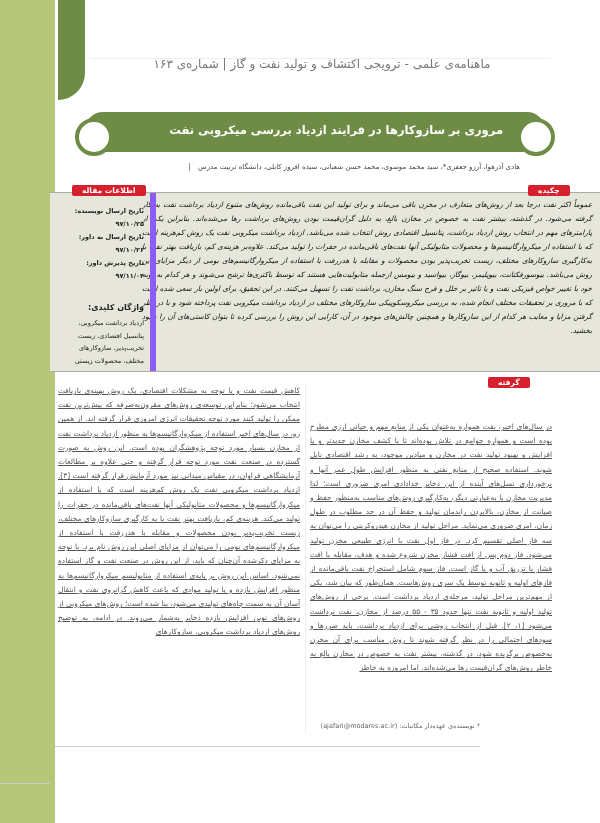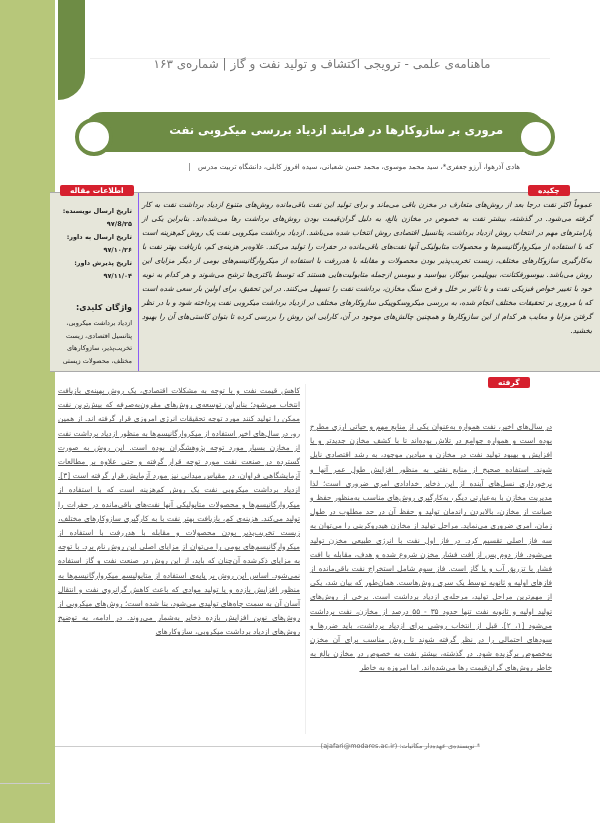--- a/index.html
+++ b/index.html
@@ -13,36 +13,36 @@
 
   .title-banner { position:absolute; left:85px; top:112px; width:460px; height:40px; background:#6e8c45; border-radius:18px; }
   .title-banner .orn-l, .title-banner .orn-r { position:absolute; top:6px; width:30px; height:30px; border-radius:50%; background:#ffffff; border:4px solid #6e8c45; }
   .title-banner .orn-l { left:-10px; }
   .title-banner .orn-r { right:-10px; }
   .title-text { position:absolute; right:42px; top:11px; color:#fff; font-weight:bold; font-size:11.5px; direction:rtl; white-space:nowrap; }
   .authors { position:absolute; right:80px; top:163px; font-size:7px; color:#444; direction:rtl; white-space:nowrap; border-left:1px solid #999; padding-left:8px; }
 
   .abs-box { position:absolute; left:50px; top:192px; width:550px; height:178px; background:#e6e6da; border-top:1px solid #aaa; border-bottom:1px solid #aaa; }
   .abs-main { position:absolute; left:92px; top:5px; width:450px; font-size:7.3px; line-height:14px; direction:rtl; text-align:justify; color:#111;font-style:italic; }
-  .abs-side { position:absolute; left:0; top:0; width:88px; height:178px; border-right:1px solid #8b5cf6; }
+  .abs-side { position:absolute; left:12px; top:0; width:88px; height:178px; border-right:6px solid #8b5cf6; }
   .tag { position:absolute; background:#d6202e; color:#fff; font-size:7.5px; font-weight:bold; padding:1px 10px; border-radius:2px; direction:rtl; }
   .tag-abs { left:478px; top:-8px;text-align:right; }
   .tag-info { left:10px; top:-8px; }
   .tag-intro { left:488px; top:377px; }
   .info-lines { position:absolute; right:6px; top:12px; font-size:6.5px; line-height:13px; direction:rtl; text-align:right; color:#222; font-weight:bold; }
   .kw-title { position:absolute; right:6px; top:110px; font-size:8px; font-weight:bold; direction:rtl; }
   .kw-text { position:absolute; right:6px; top:124px; width:82px; font-size:6.5px; line-height:12.5px; direction:rtl; }
 
   .col { position:absolute; top:384px; width:242px; font-size:7.4px; line-height:14.2px; direction:rtl; text-align:justify; color:#555;text-decoration:underline; }
   .col-right { left:310px;margin-top:36px; }
   .col-left { left:58px; }
   .divider { position:absolute; top:384px; left:305px; width:1px; height:350px; background:#eee; }
 
   .foot-line { position:absolute; left:55px; top:746px; width:425px; height:1px; background:#ccc; }
-  .footnote { position:absolute; right:120px; top:742px; font-size:6.5px; color:#666; direction:rtl; white-space:nowrap; }
+  .footnote { position:absolute; right:120px; top:722px; font-size:6.5px; color:#666; direction:rtl; white-space:nowrap; }
   .pgline { position:absolute; left:0; top:783px; width:50px; height:1px; background:#ccc; }
   .page-num { position:absolute; left:12px; top:826px; font-size:9px; color:#444;font-style:italic; }
 </style>
 </head>
 <body>
 
 <div class="bar-light"></div>
 <div class="bar-dark"></div>
 <div class="header-line"></div>
 <div class="running-head"><span>ماهنامه‌ی علمی - ترویجی اکتشاف و تولید نفت و گاز | شماره‌ی ۱۶۳</span></div>
@@ -53,21 +53,21 @@
   <div class="title-text">مروری بر سازوکارها در فرایند ازدیاد بررسی میکروبی نفت</div>
 </div>
 <div class="authors">هادی آذرهوا، آرزو جعفری*، سید محمد موسوی، محمد حسن شعبانی، سیده افروز کابلی، دانشگاه تربیت مدرس</div>
 
 <div class="abs-box">
   <div class="tag tag-abs">چکیده</div>
   <div class="abs-main">عموماً اکثر نفت درجا بعد از روش‌های متعارف در مخزن باقی می‌ماند و برای تولید این نفت باقی‌مانده روش‌های متنوع ازدیاد برداشت نفت به کار گرفته می‌شود. در گذشته، بیشتر نفت به خصوص در مخازن بالغ، به دلیل گران‌قیمت بودن روش‌های برداشت رها می‌شده‌اند. بنابراین یکی از پارامترهای مهم در انتخاب روش ازدیاد برداشت، پتانسیل اقتصادی روش انتخاب شده می‌باشد. ازدیاد برداشت میکروبی نفت یک روش کم‌هزینه است که با استفاده از میکروارگانیسم‌ها و محصولات متابولیکی آنها نفت‌های باقی‌مانده در حفرات را تولید می‌کند. علاوه‌بر هزینه‌ی کم، بازیافت بهتر نفت با به‌کارگیری سازوکارهای مختلف، زیست تخریب‌پذیر بودن محصولات و مقابله با هدررفت با استفاده از میکروارگانیسم‌های بومی از دیگر مزایای این روش می‌باشد. بیوسورفکتانت، بیوپلیمر، بیوگاز، بیواسید و بیومس ازجمله متابولیت‌هایی هستند که توسط باکتری‌ها ترشح می‌شوند و هر کدام به نوبه خود با تغییر خواص فیزیکی نفت و یا تاثیر بر خلل و فرج سنگ مخازن، برداشت نفت را تسهیل می‌کنند. در این تحقیق، برای اولین بار سعی شده است که با مروری بر تحقیقات مختلف انجام شده، به بررسی میکروسکوپیکی سازوکارهای مختلف در ازدیاد برداشت میکروبی نفت پرداخته شود و با در نظر گرفتن مزایا و معایب هر کدام از این سازوکارها و همچنین چالش‌های موجود در آن، کارایی این روش را بررسی کرده تا بتوان کاستی‌های آن را بهبود بخشید.</div>
   <div class="abs-side">
     <div class="tag tag-info">اطلاعات مقاله</div>
     <div class="info-lines">
-      <div>تاریخ ارسال نویسنده: ۹۷/8/۲۵</div>
+      <div>تاریخ ارسال نویسنده: ۹۷/۱۰/۲۵</div>
       <div>تاریخ ارسال به داور: ۹۷/۱۰/۲۶</div>
       <div>تاریخ پذیرش داور: ۹۷/۱۱/۰۴</div>
     </div>
     <div class="kw-title">واژگان کلیدی:</div>
     <div class="kw-text">ازدیاد برداشت میکروبی، پتانسیل اقتصادی، زیست تخریب‌پذیر، سازوکارهای مختلف، محصولات زیستی</div>
   </div>
 </div>
 
 <div class="tag tag-intro">گرفته</div>
 <div class="col col-right">در سال‌های اخیر، نفت همواره به‌عنوان یکی از منابع مهم و حیاتی ارزی مطرح بوده است و همواره جوامع در تلاش بوده‌اند تا با کشف مخازن جدیدتر و یا افزایش و بهبود تولید نفت در مخازن و میادین موجود، به رشد اقتصادی نایل شوند. استفاده صحیح از منابع نفتی به منظور افزایش طول عمر آنها و برخورداری نسل‌های آینده از این ذخایر خدادادی امری ضروری است؛ لذا مدیریت مخازن با به‌عبارتی دیگر، به‌کارگیری روش‌های مناسب به‌منظور حفظ و صیانت از مخازن، بالابردن راندمان تولید و حفظ آن در حد مطلوب در طول زمان، امری ضروری می‌نماید. مراحل تولید از مخازن هیدروکربنی را می‌توان به سه فاز اصلی تقسیم کرد. در فاز اول نفت با انرژی طبیعی مخزن تولید می‌شود. فاز دوم پس از افت فشار مخزن شروع شده و هدف، مقابله با افت فشار با تزریق آب و یا گاز است. فاز سوم شامل استخراج نفت باقی‌مانده از فازهای اولیه و ثانویه توسط یک سری روش‌هاست. همان‌طور که بیان شد، یکی از مهم‌ترین مراحل تولید، مرحله‌ی ازدیاد برداشت است. برخی از روش‌های تولید اولیه و ثانویه نفت تنها حدود ۳۵ - ۵۵ درصد از مخازن، نفت برداشت می‌شود [۱، ۲]. قبل از انتخاب روشی برای ازدیاد برداشت، باید ضررها و سودهای احتمالی را در نظر گرفته شوند تا روش مناسب برای آن مخزن به‌خصوص برگزیده شود. در گذشته، بیشتر نفت به خصوص در مخازن بالغ به خاطر روش‌های گران‌قیمت رها می‌شده‌اند. اما امروزه به خاطر</div>

